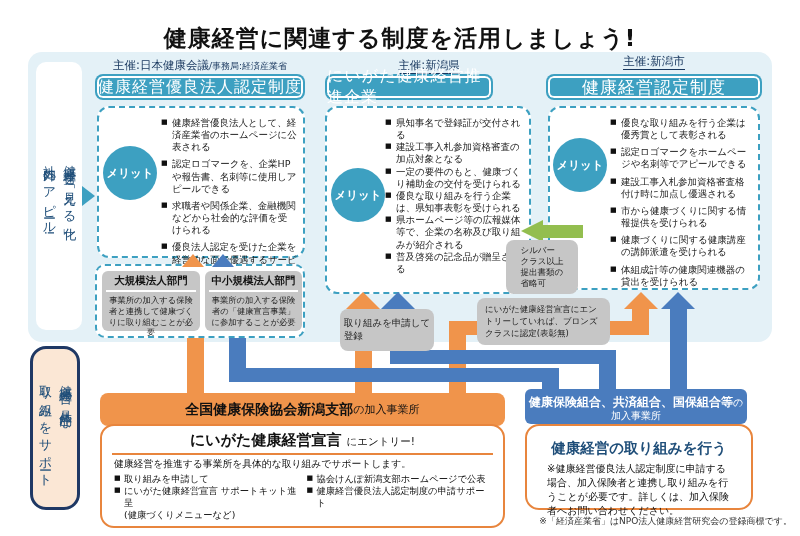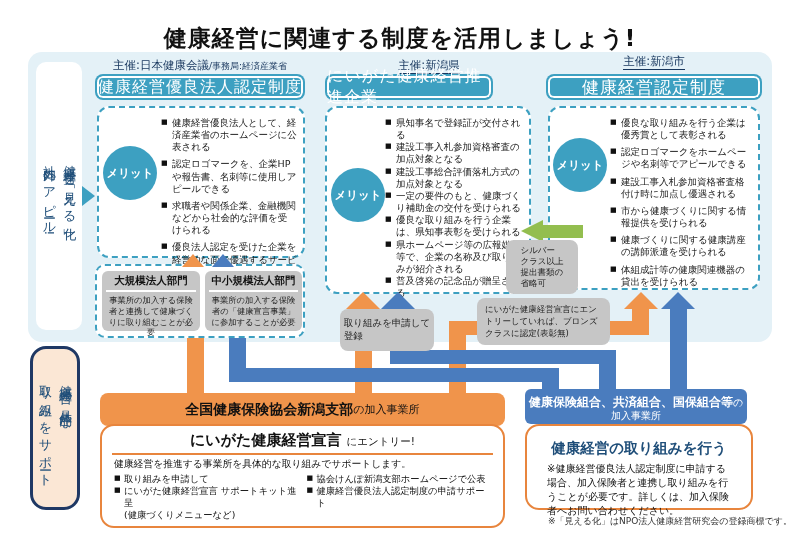--- a/index.html
+++ b/index.html
@@ -124,21 +124,20 @@
   <div class="abs tri-up-b small" style="left:212px;top:254px;"></div>
 
   <div class="abs organizer u" style="left:325px;top:58px;width:208px;">
     <span>主催:新潟県</span>
   </div>
   <div class="abs col-header" style="left:325px;top:74px;width:168px;font-size:16px;">にいがた健康経営推進企業</div>
   <div class="abs merit-box" style="left:325px;top:106px;width:206px;height:188px;">
     <ul class="bullets" style="padding-left:58px;gap:0;">
       <li>県知事名で登録証が交付される</li>
       <li>建設工事入札参加資格審査の加点対象となる</li>
-      <li>建設工事総合評価落札方式の加点対象となる</li>
       <li>一定の要件のもと、健康づくり補助金の交付を受けられる</li>
       <li>優良な取り組みを行う企業は、県知事表彰を受けられる</li>
       <li>県ホームページ等の広報媒体等で、企業の名称及び取り組みが紹介される</li>
       <li>普及啓発の記念品が贈呈される</li>
     </ul>
   </div>
   <div class="abs merit" style="left:331px;top:168px;">メリット</div>
 
   <div class="abs organizer u" style="left:546px;top:54px;width:216px;">
     <span>主催:新潟市</span>
@@ -213,15 +212,15 @@
     <div>
       <span class="big">健康保険組合、共済組合、国保組合等</span><span class="small">の</span>
     </div>
     <div class="small">加入事業所</div>
   </div>
   <div class="abs white-card" style="left:525px;top:424px;width:228px;height:86px;">
     <div class="kenpo-title">健康経営の取り組みを行う</div>
     <div class="kenpo-body">※健康経営優良法人認定制度に申請する場合、加入保険者と連携し取り組みを行うことが必要です。詳しくは、加入保険者へお問い合わせください。</div>
   </div>
 
-  <div class="abs footer-note">※「見える化」はNPO法人健康経営研究会の登録商標です。</div>
+  <div class="abs footer-note">※「経済産業省」はNPO法人健康経営研究会の登録商標です。</div>
 
 </div>
 
 </body></html>

